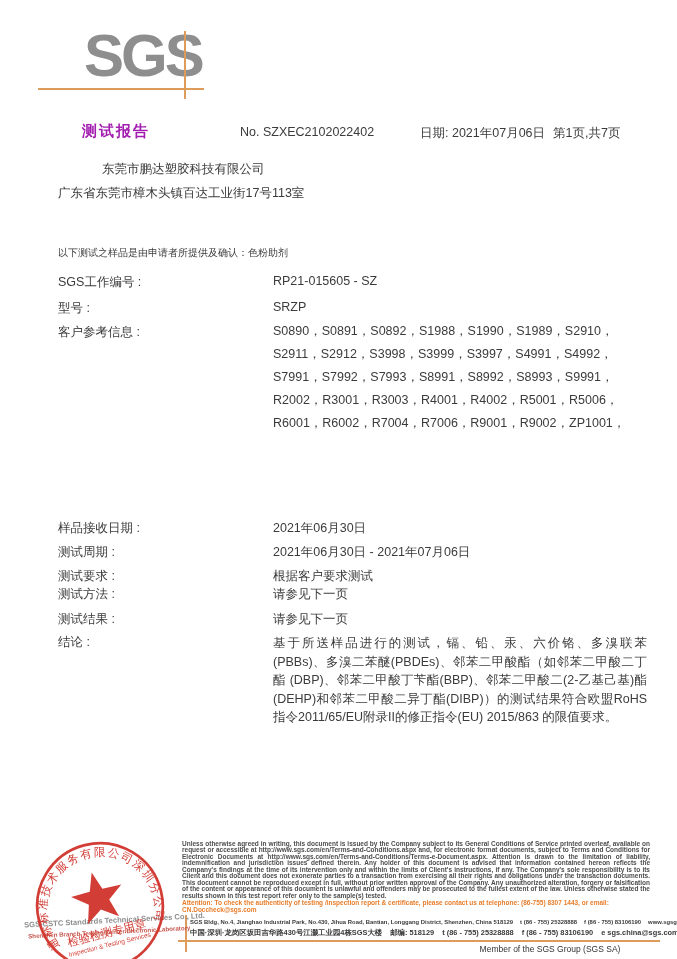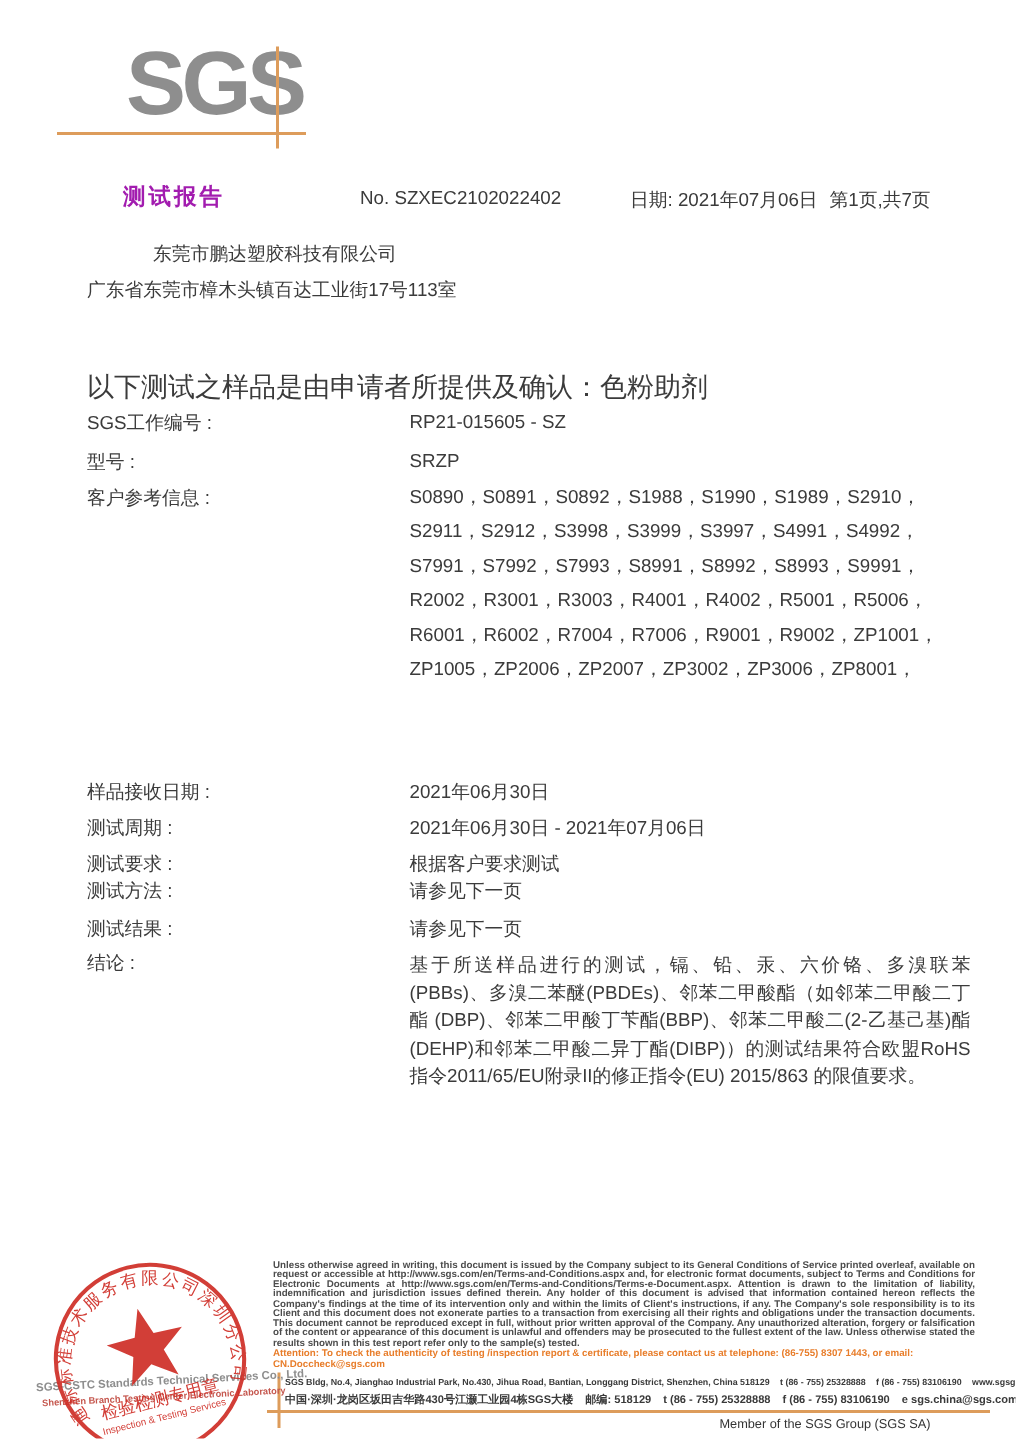--- a/index.html
+++ b/index.html
@@ -18,21 +18,21 @@
   .logo-vline{position:absolute;left:184px;top:31px;width:2px;height:68px;background:#dd9c5b;}
 
   
   .report-title{position:absolute;left:58px;top:122px;font-size:15px;font-weight:bold;letter-spacing:2px;color:#a21caf;margin-left:24px;}
   .report-no{position:absolute;left:240px;top:125px;font-size:12.5px;}
   .report-date{position:absolute;left:420px;top:125px;font-size:12.5px;}
   .report-page{position:absolute;left:553px;top:125px;font-size:12.5px;}
 
   .company-name{position:absolute;left:58px;top:161px;font-size:12.5px;margin-left:44px;}
   .company-address{position:absolute;left:58px;top:185px;font-size:12.5px;}
-  .statement{position:absolute;left:58px;top:246px;font-size:18px;}
+  .statement{position:absolute;left:58px;top:246px;font-size:10px;}
 
   
   .frow{position:absolute;left:58px;right:30px;font-size:12.5px;}
   .flabel{position:absolute;left:0;top:0;white-space:nowrap;}
   .fvalue{position:absolute;left:167px;right:0;top:0;margin-left:48px;}
   .ref-lines span{display:block;line-height:22.9px;}
   .frow-ref .flabel{top:4px;}
   .conclusion-text{line-height:18.5px;text-align:justify;}
 
   
@@ -99,21 +99,20 @@
   </div>
 
   <div class="frow frow-ref" style="top:320px">
     <span class="flabel">客户参考信息 :</span>
     <div class="fvalue ref-lines">
       <span>S0890，S0891，S0892，S1988，S1990，S1989，S2910，</span>
       <span>S2911，S2912，S3998，S3999，S3997，S4991，S4992，</span>
       <span>S7991，S7992，S7993，S8991，S8992，S8993，S9991，</span>
       <span>R2002，R3001，R3003，R4001，R4002，R5001，R5006，</span>
       <span>R6001，R6002，R7004，R7006，R9001，R9002，ZP1001，</span>
-      <span>ZP1005，ZP2006，ZP2007，ZP3002，ZP3006，ZP8001，</span>
     </div>
   </div>
 
   <div class="frow" style="top:520px">
     <span class="flabel">样品接收日期 :</span>
     <span class="fvalue">2021年06月30日</span>
   </div>
 
   <div class="frow" style="top:544px">
     <span class="flabel">测试周期 :</span>

